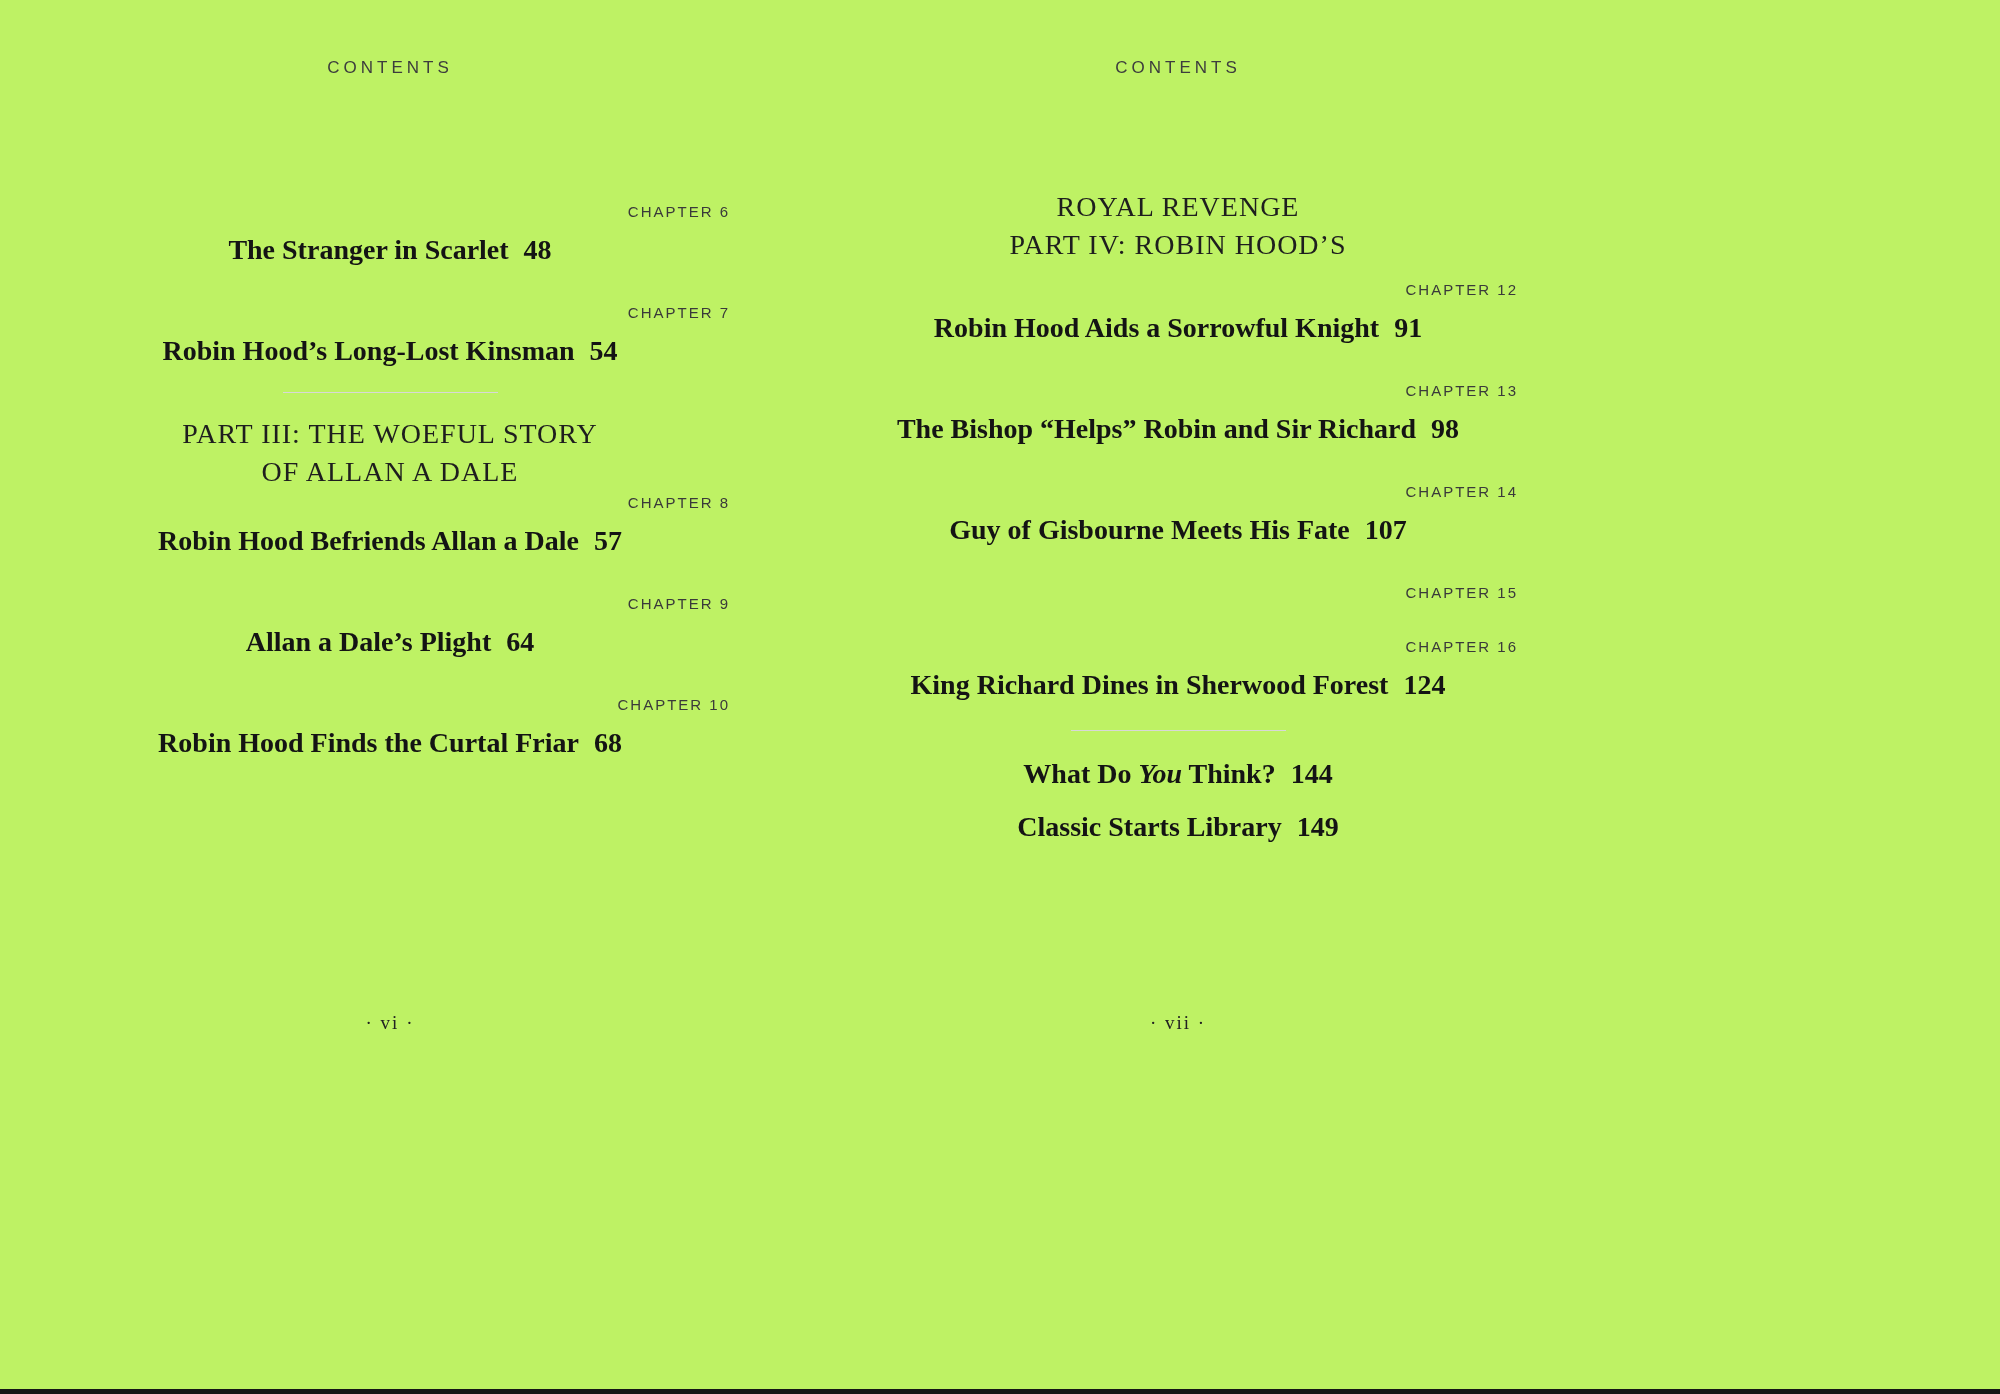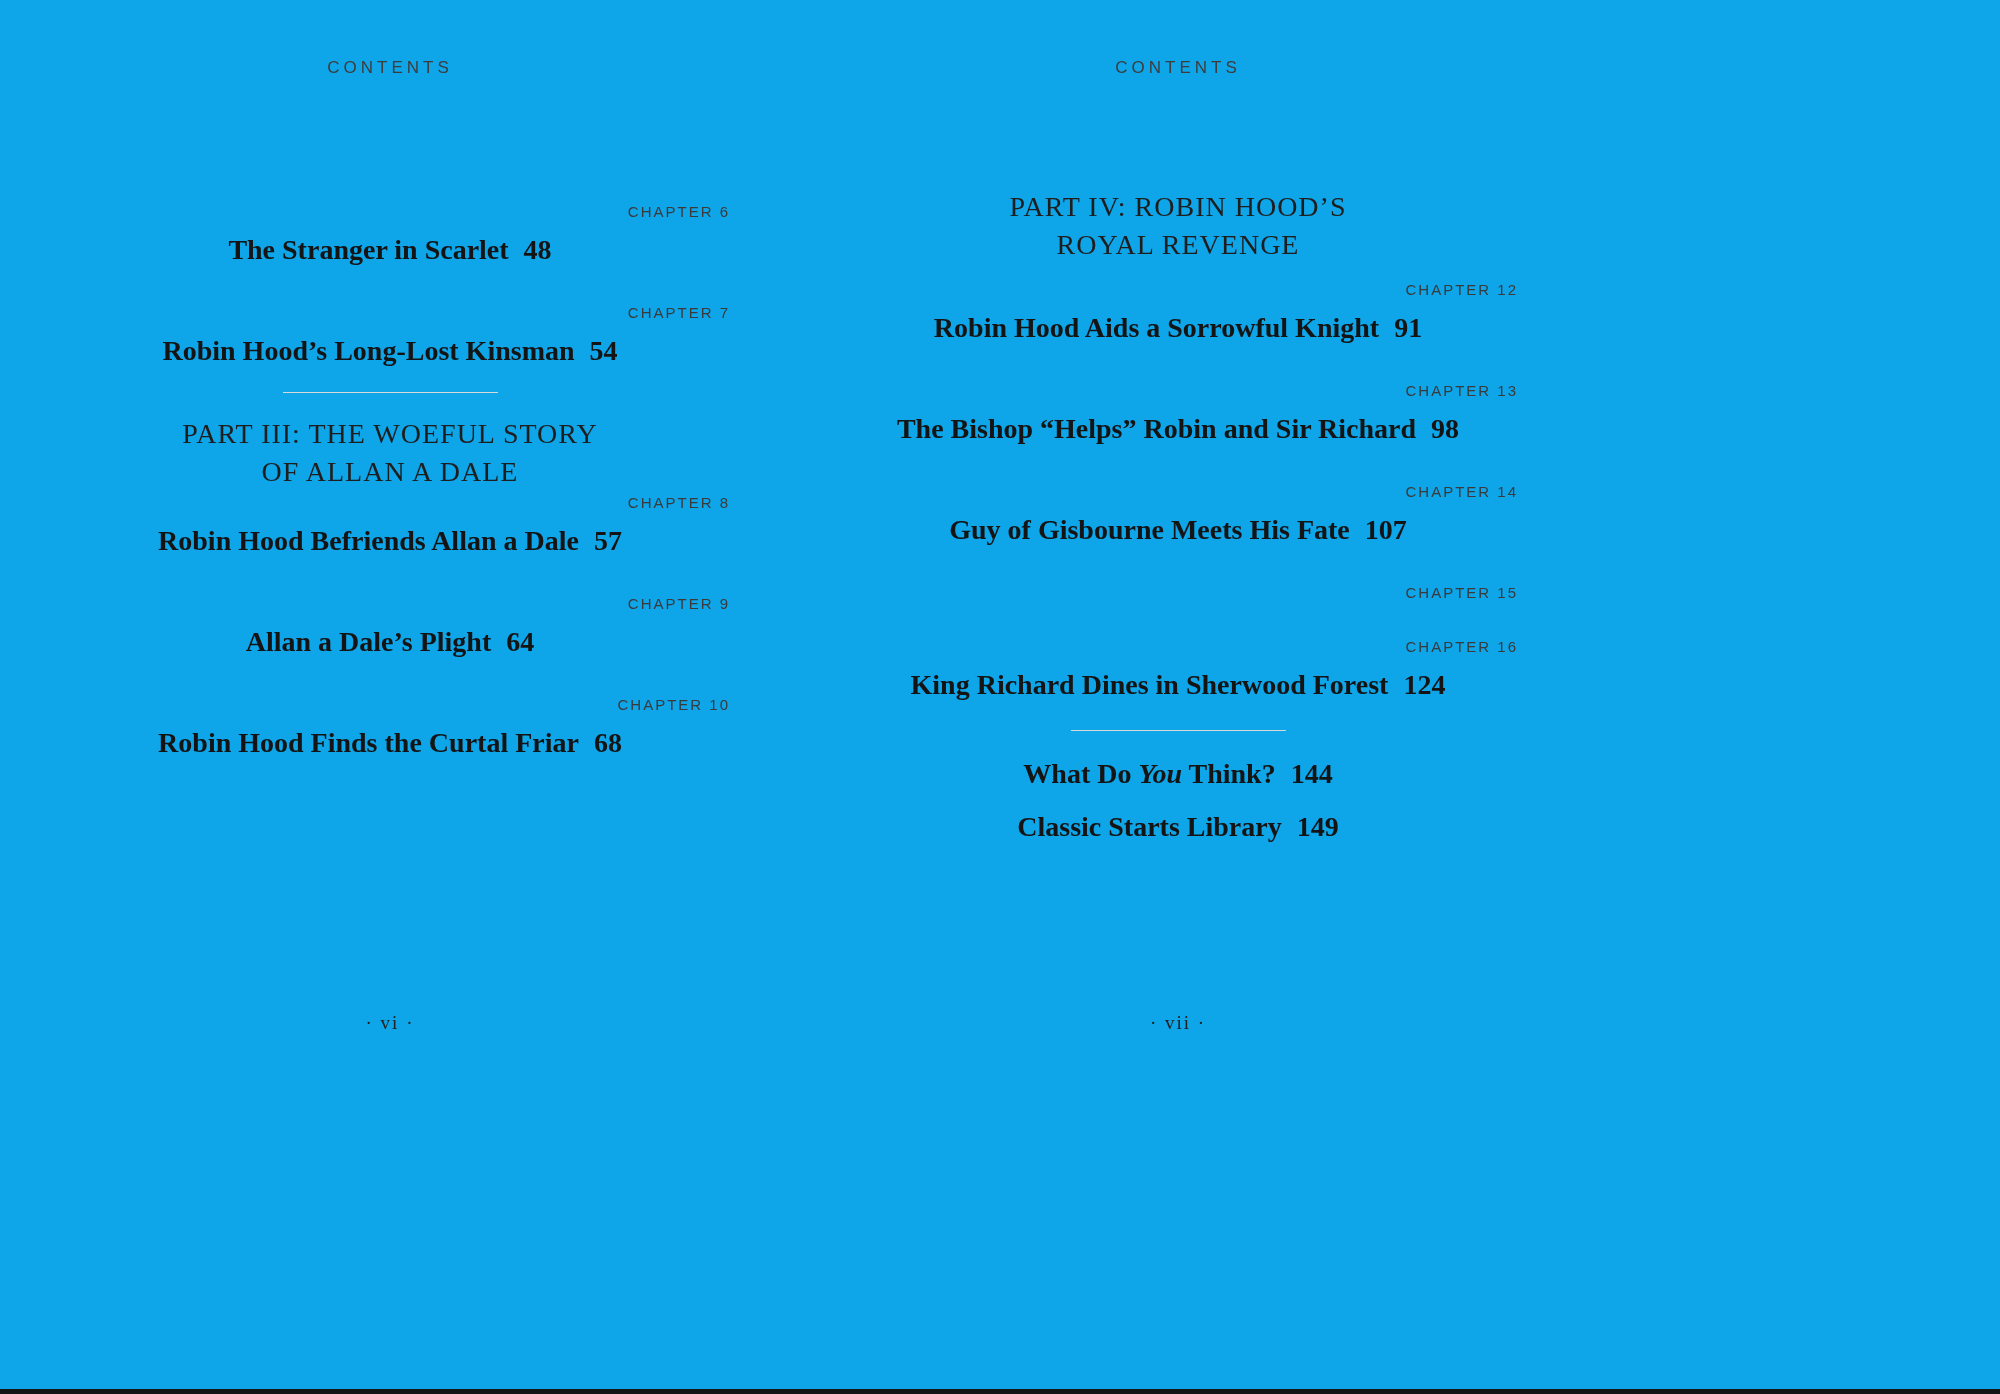--- a/index.html
+++ b/index.html
@@ -11,21 +11,21 @@
     width: 2000px;
     height: 1394px;
     position: relative;
     font-family: "Liberation Serif", serif;
     color: #1a1a1a;
     overflow: hidden;
   }
   .spread {
     position: absolute;
     inset: 0;
-    background: #0ea5e9;
+    background: #bef264;
   }
   .col {
     position: absolute;
     top: 0;
     width: 680px;
     height: 1394px;
     text-align: center;
   }
   .col-left  { left: 50px;  }   
   .col-right { left: 838px; }   
@@ -164,22 +164,22 @@
 
 
     <div class="folio">· vi ·</div>
   </section>
 
   <section class="col col-right">
 
     <div class="running-head">CONTENTS</div>
 
     <div class="part-heading">
+      <div>ROYAL REVENGE</div>
       <div>PART IV: ROBIN HOOD’S</div>
-      <div>ROYAL REVENGE</div>
     </div>
 
     <div class="entry after-part">
       <div class="chap-label">CHAPTER 12</div>
       <div class="chap-title">
         <span>Robin Hood Aids a Sorrowful Knight</span><span class="page-num">91</span>
       </div>
     </div>
 
     <div class="entry">

